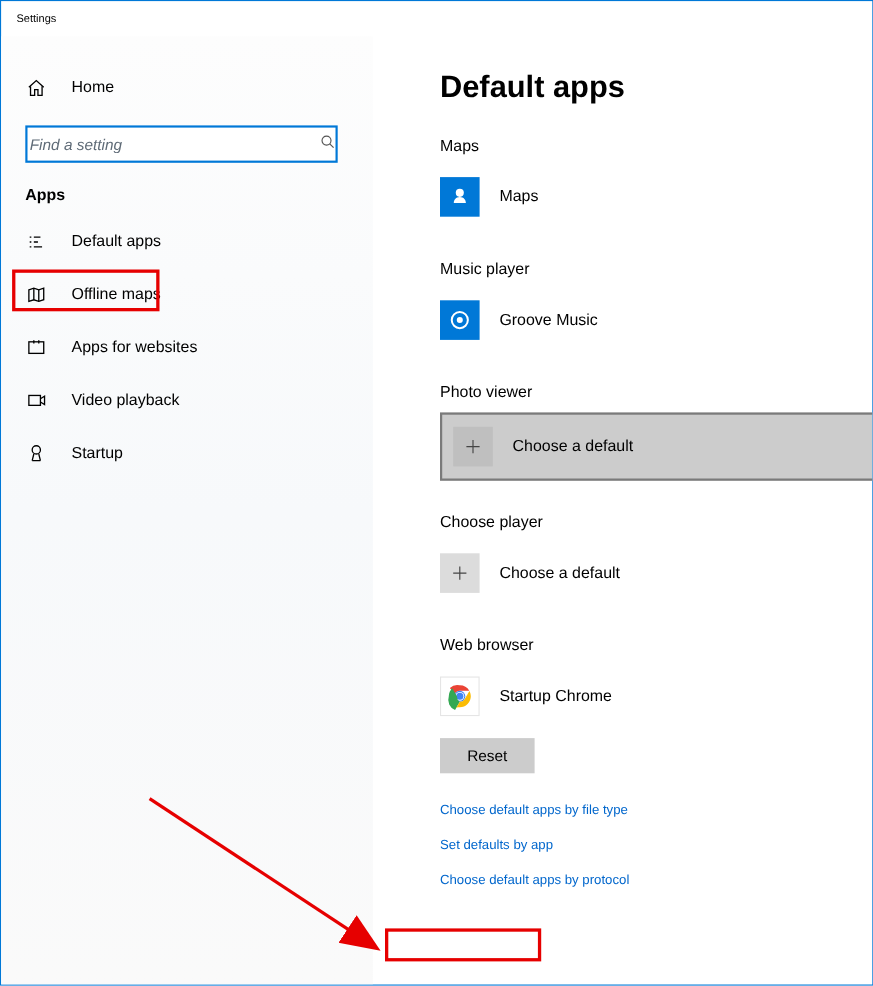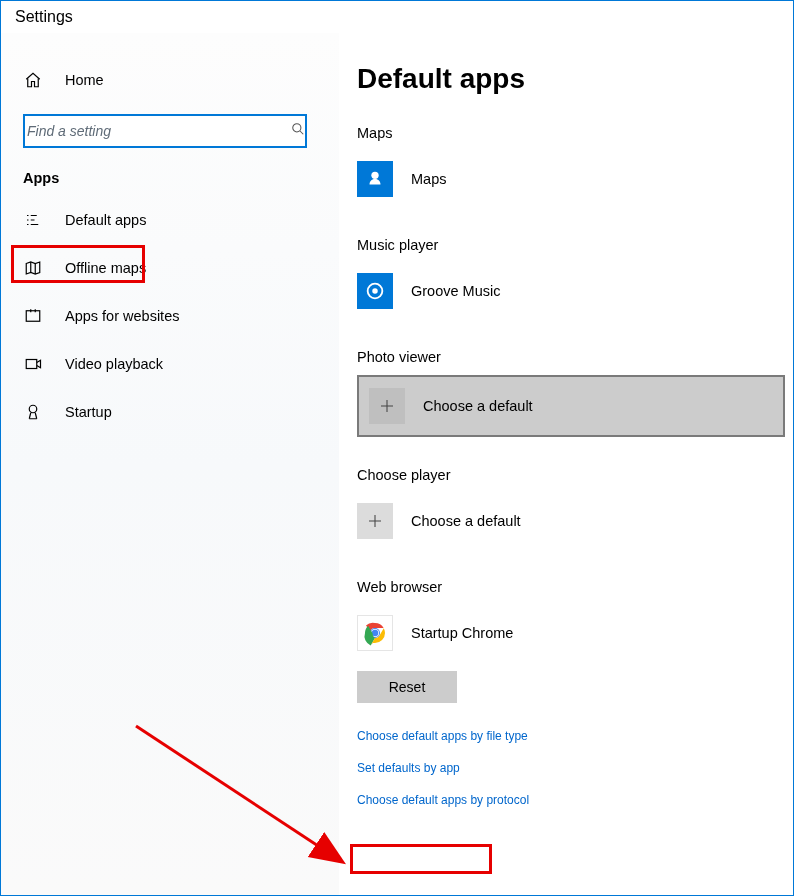--- a/index.html
+++ b/index.html
@@ -10,26 +10,27 @@
     background: #fff;
     overflow: hidden;
     position: relative;
     border: 1px solid #0078d7;
   }
   .titlebar {
     height: 32px;
     display: flex;
     align-items: center;
     padding-left: 14px;
-    font-size: 16px;
+    font-size: 10px;
     color: #000;
   }
   .content {
     display: flex;
     height: calc(100% - 32px);
+    gap: 43px;
   }
   .sidebar {
     width: 338px;
     flex: 0 0 338px;
     background: linear-gradient(180deg, #fdfdfd 0%, #f7f9fb 50%, #fafafa 100%);
     padding-top: 25px;
   }
   .home-row,
   .nav-item {
     display: flex;
@@ -121,21 +122,21 @@
     background: #dcdcdc;
     display: flex;
     align-items: center;
     justify-content: center;
     margin-right: 18px;
   }
   .default-row.selected .plus-box { background: #bfbfbf; }
   .reset-label { font-size: 14.5px; margin-top: 36px; }
   .reset-btn {
     margin-top: 10px;
-    width: 100px;
+    width: 86px;
     height: 32px;
     background: #ccc;
     border: none;
     font-size: 14px;
     text-align: center;
     cursor: pointer;
   }
   .link-list { margin-top: 26px; }
   .link-item {
     color: #0066cc;

